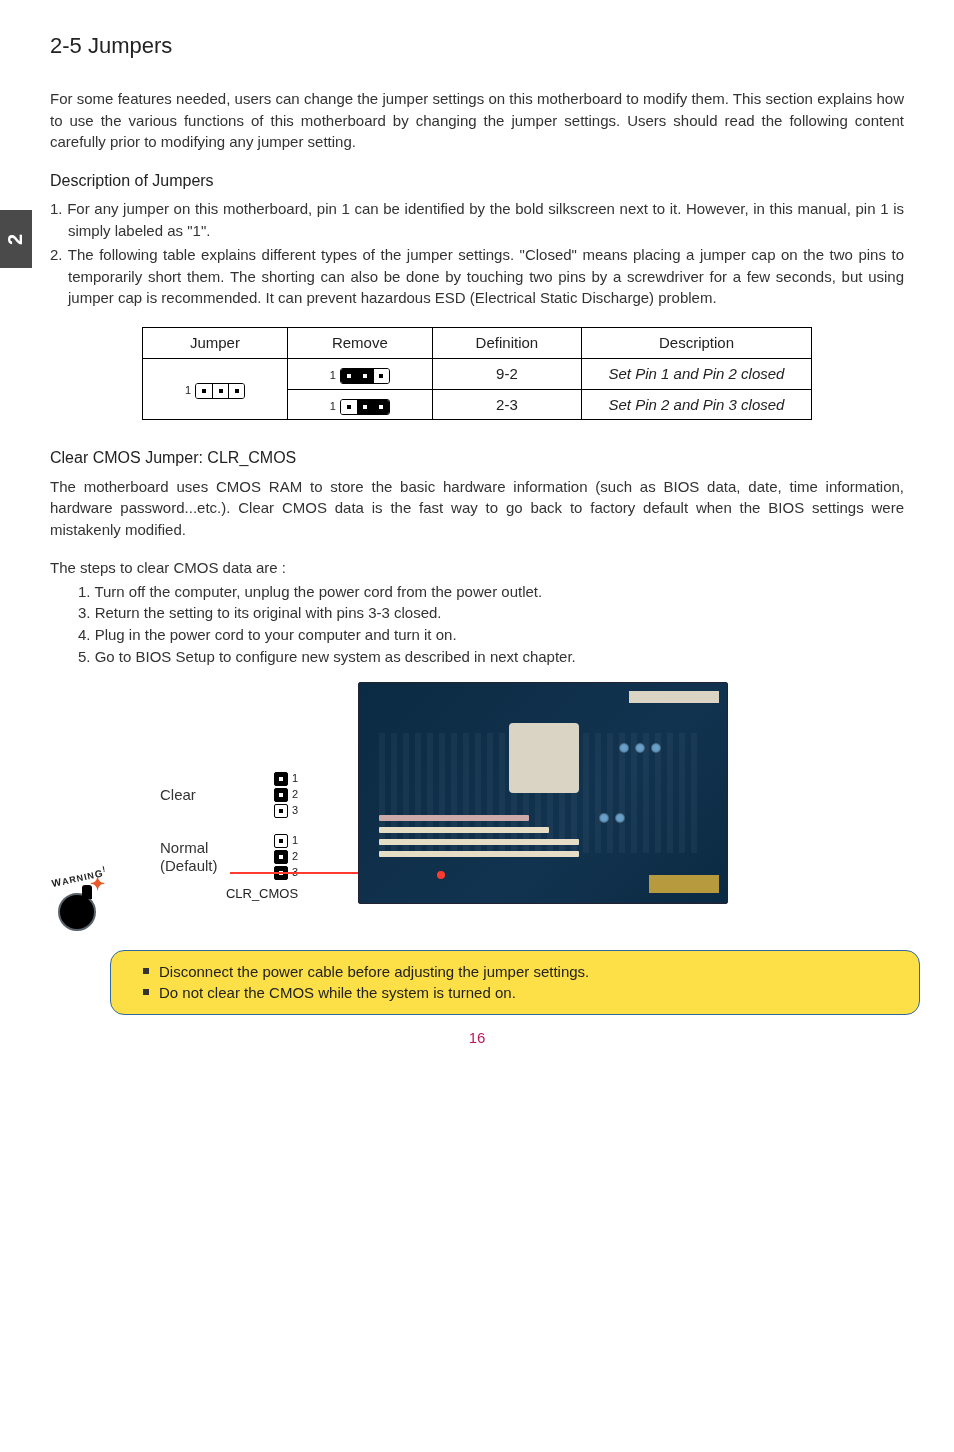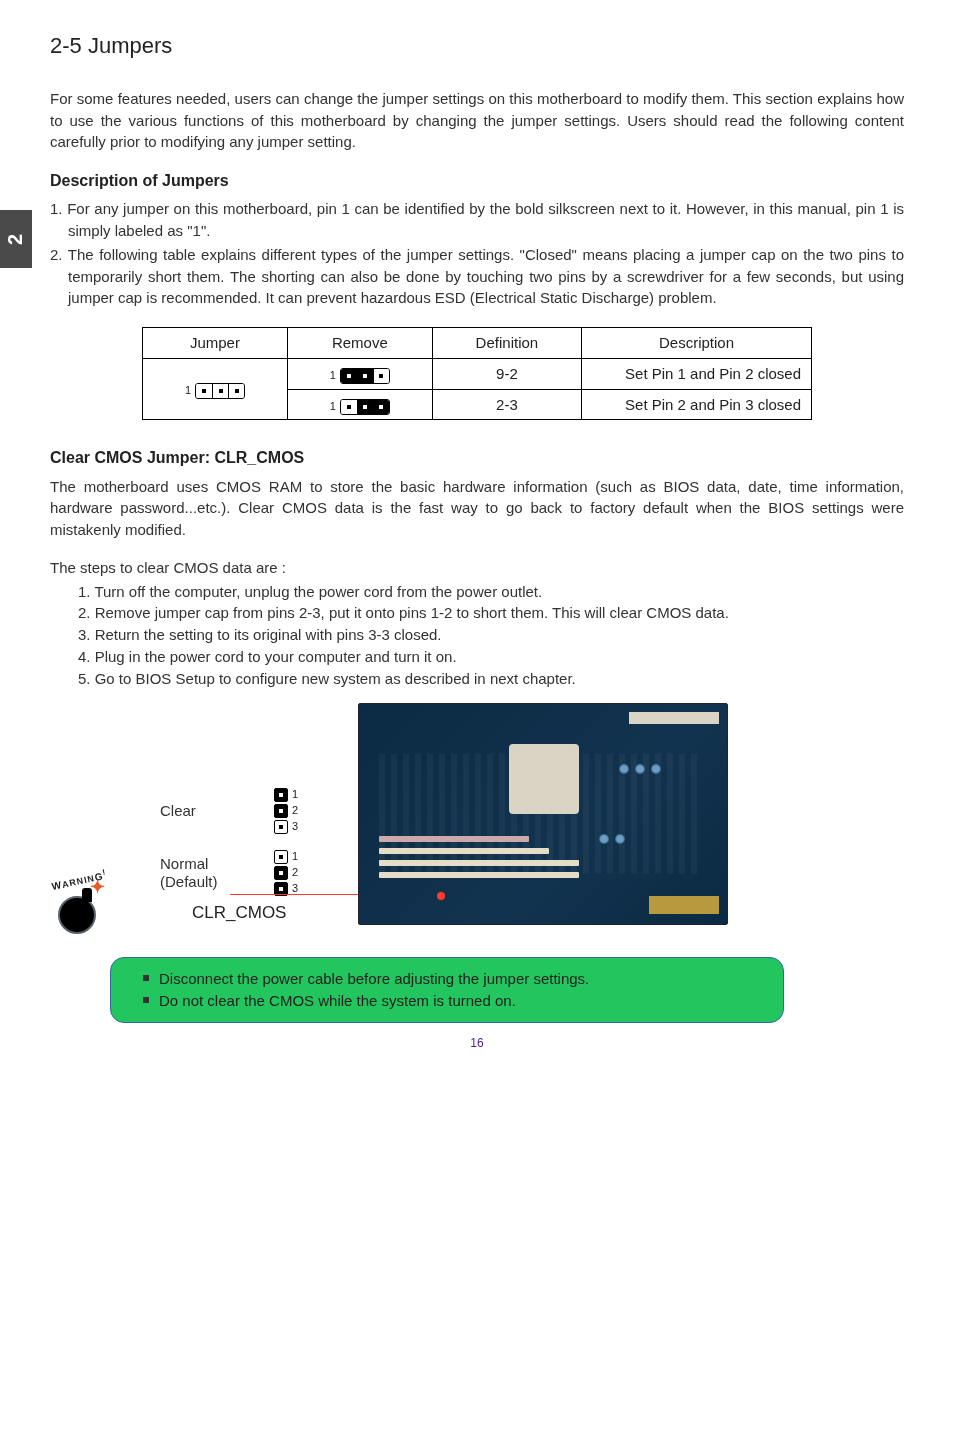--- a/index.html
+++ b/index.html
@@ -36,21 +36,21 @@
     font-weight: normal;
     margin-bottom: 26px;
   }
   p.body-text {
     text-align: justify;
     margin-bottom: 16px;
     color: #333;
   }
   h2.subhead {
     font-size: 16px;
-    font-weight: bold;
+    font-weight: normal;
     margin-top: 6px;
     margin-bottom: 6px;
   }
   ol.manual-list {
     list-style: none;
     margin-bottom: 18px;
   }
   ol.manual-list > li {
     text-align: justify;
     margin-bottom: 2px;
@@ -64,21 +64,21 @@
     width: 670px;
   }
   table.jumper-table th, table.jumper-table td {
     border: 1px solid #000;
     padding: 4px 10px;
     font-weight: normal;
     font-size: 15px;
     text-align: center;
     vertical-align: middle;
   }
-  table.jumper-table td.desc { text-align: right; padding-left: 10px; }
+  table.jumper-table td.desc { text-align: center; padding-left: 10px; font-style: italic; }
   .jumper-diagram {
     display: inline-flex;
     align-items: center;
     gap: 3px;
   }
   .jumper-diagram .one { font-size: 11px; margin-right:1px; }
   .pins {
     display: flex;
     border: 1.5px solid #000;
     border-radius: 3px;
@@ -112,21 +112,21 @@
   .vpins { }
   .vpin-row { display:flex; align-items:center; gap:4px; }
   .sq {
     width:14px; height:14px; display:flex; align-items:center; justify-content:center;
     border:1.5px solid #000; background:#fff; border-radius:2px;
   }
   .sq.closed{ background:#000; }
   .sq.closed .dot{ background:#fff; }
   .dot{ width:4px; height:4px; background:#000; }
   .pnum{ font-size:11px; }
-  .clr-caption{ text-align:left; margin-top:4px; font-size:17px; margin-left: 32px;}
+  .clr-caption{ text-align:right; margin-top:4px; font-size:13px; margin-left: 32px;}
   .mobo {
     width: 370px; height: 222px;
     background: linear-gradient(135deg,#0b2a43 0%, #12334f 60%, #0b2a43 100%);
     border:1px solid #223; position:relative; border-radius:2px;
     flex:0 0 auto;
   }
   .mobo::before{
     content:''; position:absolute; left:20px; top:50px; width:320px; height:120px;
     background: repeating-linear-gradient(90deg, rgba(255,255,255,.04) 0 6px, transparent 6px 12px);
   }
@@ -155,32 +155,32 @@
   .bomb-spark{
     position:absolute; left:44px; top:2px; color:#e85a2b; font-size:18px; font-weight:bold;
   }
   .warning-text{
     position:absolute; left:5px; top:0; font-size:10px; font-weight:bold; letter-spacing:1px;
     transform: rotate(-12deg);
   }
   .warning-text .sup{ font-size:8px; vertical-align: super; }
 
   .callout{
-    margin: 32px 0 0 60px;
+    margin: 46px 0 0 60px;
     border: 1.5px solid #2f6aa3;
     border-radius: 14px;
-    background: #22c55e;
+    background: #fde047;
     padding: 10px 18px 10px 32px;
     color:#222;
-    width: 674px;
+    width: 810px;
   }
   .callout .row{ display:flex; align-items:flex-start; gap:10px; }
   .callout .bullet{ width:6px; height:6px; background:#333; margin-top:7px; flex:0 0 auto; }
 
-  .page-num{ text-align:center; margin-top:12px; font-size:12px; color:#4c1d95; }
+  .page-num{ text-align:center; margin-top:12px; font-size:15px; color:#be185d; }
 </style>
 </head>
 <body>
 
 <div class="section-tab">
   <span>2</span>
 </div>
 
 <div class="page">
   <h1 class="title">2-5 Jumpers</h1>
@@ -243,21 +243,20 @@
   </tbody>
     </table>
 
   <h2 class="subhead">Clear CMOS Jumper: CLR_CMOS</h2>
 
   <p class="body-text">The motherboard uses CMOS RAM to store the basic hardware information (such as BIOS data, date, time information, hardware password...etc.). Clear CMOS data is the fast way to go back to factory default when the BIOS settings were mistakenly modified.</p>
 
   <p class="body-text" style="margin-bottom:2px">The steps to clear CMOS data are :</p>
   <div class="steps-block">
     <div>1. Turn off the computer, unplug the power cord from the power outlet.</div>
-    <div style="padding-left:18px; text-indent:-18px;">2. Remove jumper cap from pins 2-3, put it onto pins 1-2 to short them. This will clear CMOS data.</div>
     <div>3. Return the setting to its original with pins 3-3 closed.</div>
     <div>4. Plug in the power cord to your computer and turn it on.</div>
     <div>5. Go to BIOS Setup to configure new system as described in next chapter.</div>
   </div>
 
   <div class="diagrams-row">
     <div class="cmos-left">
       <div class="cmos-group">
         <div class="cmos-label">Clear</div>
         <div class="vpins">

